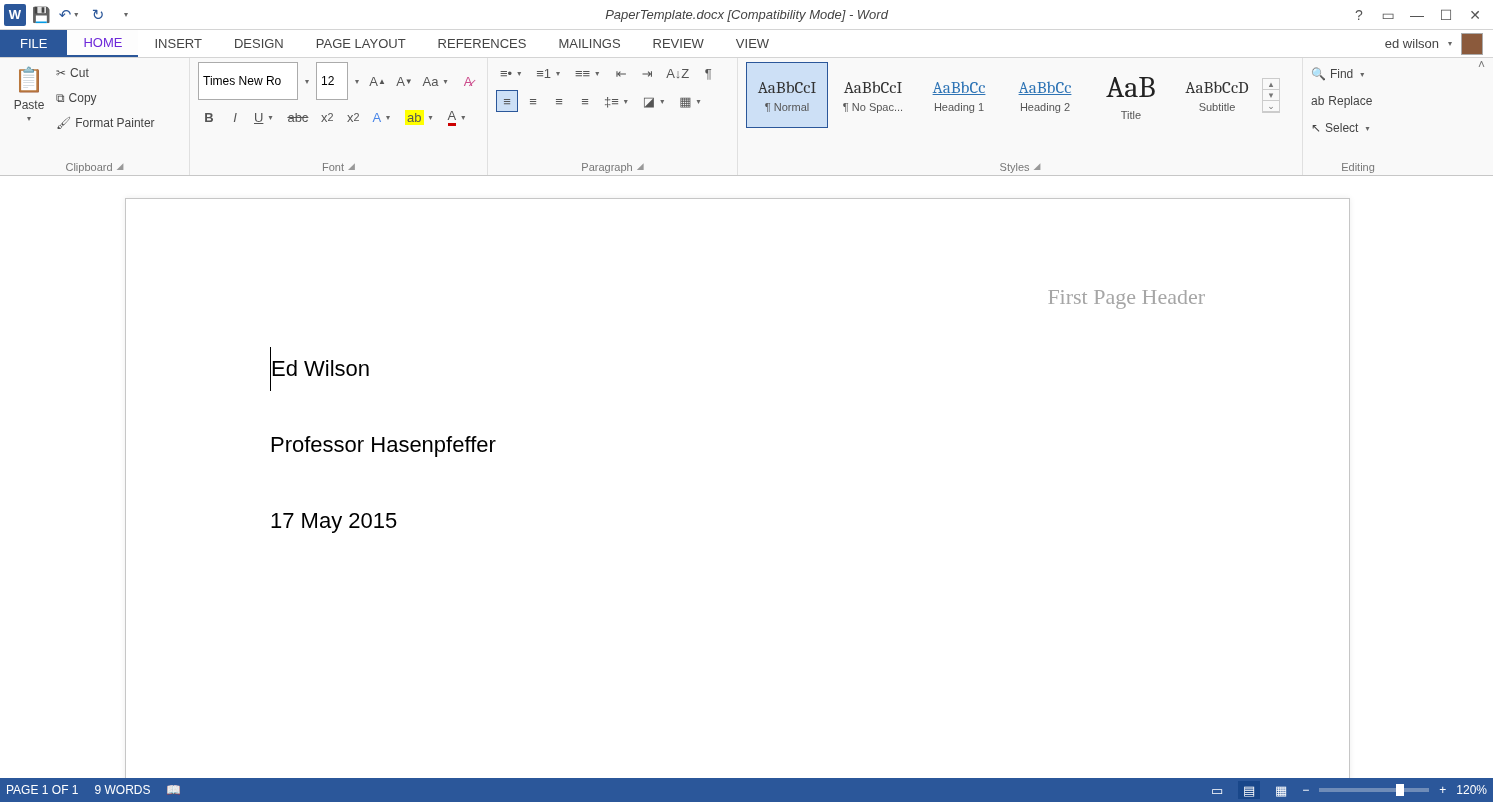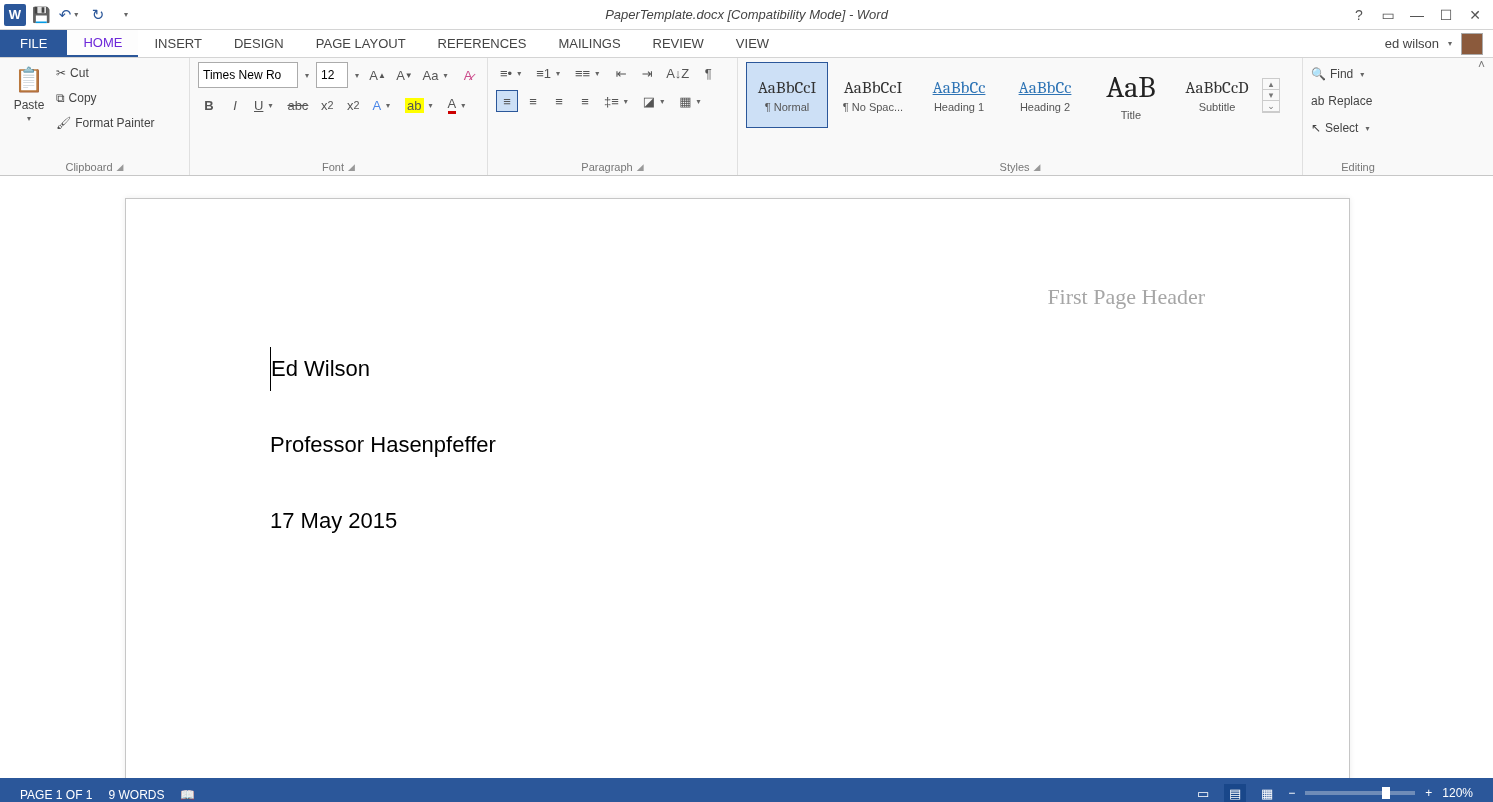--- a/index.html
+++ b/index.html
@@ -18,30 +18,30 @@
 .tab-row { height: 28px; background: #fff; display: flex; align-items: stretch; border-bottom: 1px solid #d4d4d4; }
 .file-tab { background: #2b579a; color: #fff; padding: 0 20px; display: flex; align-items: center; font-size: 13px; cursor: pointer; }
 .ribbon-tab { padding: 0 16px; display: flex; align-items: center; font-size: 13px; color: #444; cursor: pointer; }
 .ribbon-tab.active { color: #6d28d9; border-bottom: 2px solid #2b579a; background: #fdfdfd; }
 .user-area { margin-left: auto; display: flex; align-items: center; gap: 6px; padding: 0 10px; font-size: 13px; color: #444; }
 .avatar { width: 22px; height: 22px; background: #8b5a3c; border: 1px solid #aaa; }
 
 
 .ribbon { height: 118px; background: #f9f9f9; border-bottom: 1px solid #c7c7c7; display: flex; }
 .rgroup { border-right: 1px solid #e0e0e0; padding: 4px 8px 2px 8px; display: flex; flex-direction: column; justify-content: space-between; }
-.rgroup-label { font-size: 11px; color: #777; text-align: center; padding-top: 2px; display: flex; align-items: center; justify-content: center; gap: 4px; }
+.rgroup-label { font-size: 11px; color: #777; text-align: center; padding-top: 2px; display: flex; justify-content: center; gap: 4px; }
 .dlauncher { font-size: 9px; color: #999; cursor: pointer; }
 .rrow { display: flex; align-items: center; gap: 4px; }
 .rcol { display: flex; flex-direction: column; gap: 3px; }
 .rbtn { min-width: 22px; height: 22px; display: flex; align-items: center; justify-content: center; font-size: 13px; color: #555; cursor: pointer; padding: 0 3px; border: 1px solid transparent; }
 .rbtn.spaced { gap: 2px; }
 .big-btn { width: 42px; display: flex; flex-direction: column; align-items: center; justify-content: flex-start; padding: 2px 4px; cursor: pointer; font-size: 12px; color: #444; gap: 2px; }
 .big-icon { width: 32px; height: 32px; display: flex; align-items: center; justify-content: center; font-size: 24px; }
 .small-row { display: flex; align-items: center; gap: 4px; height: 22px; font-size: 12px; color: #444; cursor: pointer; }
-.font-input { height: 24px; border: 1px solid #ababab; background: #fff; font-size: 12px; padding: 12px 4px; }
+.font-input { height: 24px; border: 1px solid #ababab; background: #fff; font-size: 12px; padding: 18px 4px; }
 .font-name { width: 100px; }
 .font-size { width: 32px; text-align: left; }
 .dd-caret { font-size: 8px; color: #666; padding: 0 3px; }
 .style-box { width: 82px; height: 66px; border: 1px solid transparent; display: flex; flex-direction: column; align-items: center; justify-content: center; cursor: pointer; gap: 4px; }
 .style-box.selected { border: 1px solid #2b579a; background: #cde0f6; }
 .style-preview { font-size: 17px; color: #333; font-family: Cambria, serif; }
 .style-preview.heading { color: #2e74b5; text-decoration: underline; }
 .style-preview.title { font-size: 30px; color: #222; }
 .style-label { font-size: 11px; color: #555; }
 .styles-nav { width: 18px; display: flex; flex-direction: column; border: 1px solid #ccc; }
@@ -50,21 +50,21 @@
 
 
 .doc-area { position: absolute; top: 178px; bottom: 24px; left: 0; right: 0; background: #fff; overflow: hidden; }
 .page { position: absolute; left: 125px; top: 20px; width: 1225px; height: 1000px; background: #fff; border: 1px solid #c6c6c6; box-shadow: 0 0 6px rgba(0,0,0,0.08); }
 .header-text { position: absolute; top: 85px; right: 144px; font-family: "Times New Roman", serif; font-size: 22px; color: #a6a6a6; }
 .doc-content { position: absolute; top: 148px; left: 144px; font-family: "Times New Roman", serif; font-size: 22px; color: #000; line-height: 2; }
 .doc-content p { margin-bottom: 32px; }
 .cursor-line { border-left: 1px solid #000; padding-left: 0; }
 
 
-.status-bar { position: absolute; bottom: 0; left: 0; right: 0; height: 24px; background: #2b579a; color: #fff; display: flex; align-items: flex-end; font-size: 12px; padding: 0 20px; gap: 16px; margin-top: 28px; }
+.status-bar { position: absolute; bottom: 0; left: 0; right: 0; height: 24px; background: #2b579a; color: #fff; display: flex; align-items: center; font-size: 12px; padding: 0 6px; gap: 16px; margin-top: 28px; }
 .status-right { margin-left: auto; display: flex; align-items: center; gap: 10px; }
 .view-btn { width: 22px; height: 18px; display: flex; align-items: center; justify-content: center; cursor: pointer; font-size: 13px; }
 .view-btn.active { background: #19478a; }
 .zoom-slider { width: 110px; height: 4px; background: #6f8cb8; position: relative; }
 .zoom-thumb { position: absolute; top: -4px; left: 70%; width: 8px; height: 12px; background: #fff; }
 .collapse-caret { margin-left: auto; margin-right: 8px; font-size: 12px; color: #777; cursor: pointer; }
 </style>
 </head>
 <body>
 

